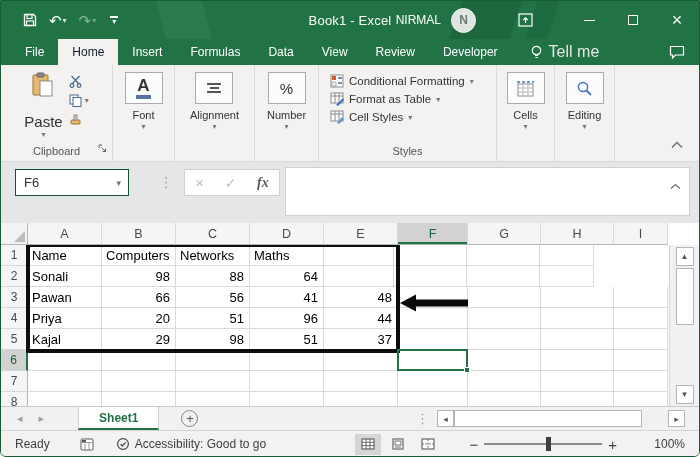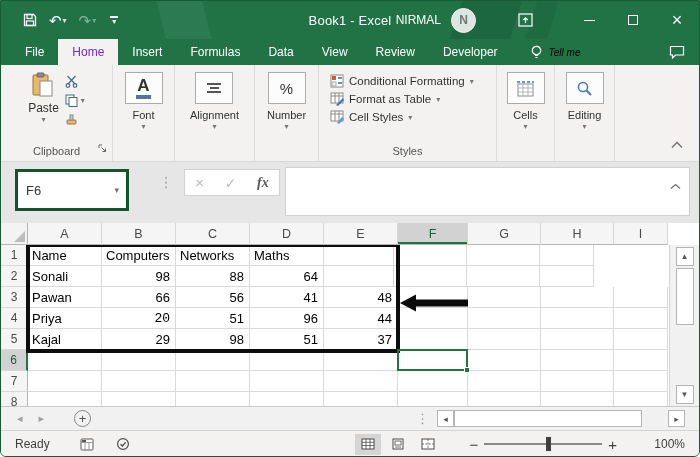--- a/index.html
+++ b/index.html
@@ -30,49 +30,49 @@
   .user-name { font-size:12px; margin-right:10px; }
   .avatar { width:25px; height:25px; border-radius:50%; background:#dfe5e1; color:#6b7a72; font-size:12px; font-weight:bold; display:flex; align-items:center; justify-content:center; margin-right:42px; border:1px solid #eef2ef;}
   .ribbon-disp { margin-right:34px; cursor:pointer; display:flex; }
   .win-btn { width:44px; height:38px; display:flex; align-items:center; justify-content:center; font-size:15px; cursor:pointer; }
   .win-btn.max span { display:block; width:10px; height:10px; border:1px solid #fff; }
   .win-btn.min span { display:block; width:11px; height:1px; background:#fff; }
   .win-btn.close { font-size:18px; }
   
   .tabrow { height:26px; background:#217346; display:flex; align-items:stretch; padding-left:10px; }
   .rtab { color:#fff; font-size:12px; padding:0 14px; display:flex; align-items:center; cursor:pointer; }
-  .rtab.active { background:#f3f2f1; color:#6d28d9; }
-  .tellme { display:flex; align-items:center; gap:6px; color:#000000; font-size:10px; padding:0 10px; margin-left:8px; cursor:pointer;font-style:italic;}
+  .rtab.active { background:#f3f2f1; color:#0f172a; }
+  .tellme { display:flex; align-items:center; gap:6px; color:#e5e5e5; font-size:16px; padding:0 10px; margin-left:8px; cursor:pointer;}
   .comment-btn { margin-left:auto; margin-right:14px; display:flex; align-items:center; cursor:pointer; }
   
   .ribbon { height:97px; background:#f3f2f1; border-bottom:1px solid #d8d8d8; display:flex; position:relative; }
   .rgroup { position:relative; display:flex; flex-direction:column; align-items:center; border-right:1px solid #dcdcdc; padding:0 7px; }
   .rgroup .glabel { position:absolute; bottom:4px; left:0; right:0; text-align:center; font-size:11px; color:#555; }
   .bigbtn { display:flex; flex-direction:column; align-items:center; margin-top:7px; cursor:pointer; }
   .iconbox { width:38px; height:32px; background:#fcfcfc; border:1px solid #ababab; display:flex; align-items:center; justify-content:center; }
   .bigbtn .blabel { font-size:11px; color:#333; margin-top:5px; }
   .bigbtn .bchev { font-size:8px; color:#777; margin-top:1px; }
   .font-a { font-size:17px; font-weight:bold; color:#333; border-bottom:4px solid #56749e; line-height:1.05; padding:0 1px;}
   .alignlines span { display:block; height:2px; background:#555; margin:2px auto; }
   .pct { font-size:15px; color:#333; }
   
   .clip-inner { display:flex; margin-top:7px; }
   .paste-col { display:flex; flex-direction:column; align-items:center; margin-right:6px; cursor:pointer;}
-  .paste-col .blabel { font-size:12px; color:#333; margin-top:3px;}
+  .paste-col .blabel { font-size:15px; color:#333; margin-top:15px;}
   .small-col { display:flex; flex-direction:column; gap:5px; margin-top:2px; }
   .sbtn { display:flex; align-items:center; gap:2px; cursor:pointer; height:14px;}
   .dlg { position:absolute; right:5px; bottom:4px; cursor:pointer;}
   
   .styles-rows { display:flex; flex-direction:column; align-items:flex-start; gap:4px; margin-top:9px; width:100%; padding-left:4px;}
   .srow { display:flex; align-items:center; gap:5px; font-size:11.5px; color:#333; cursor:pointer; }
   .srow .bchev { font-size:8px; color:#777; }
   .collapse-ribbon { position:absolute; right:16px; bottom:8px; cursor:pointer; }
   
   .fstrip { height:61px; background:#e6e6e6; position:relative; }
-  .namebox { position:absolute; left:14px; top:7px; width:114px; height:42px; background:#fff; border:3px solid #14532d; display:flex; align-items:center; font-size:13px; color:#333; padding-left:8px; }
+  .namebox { position:absolute; left:14px; top:7px; width:114px; height:27px; background:#fff; border:1px solid #14532d; display:flex; align-items:center; font-size:13px; color:#333; padding-left:8px; }
   .namebox .nb-chev { margin-left:auto; padding-right:7px; color:#707070; font-size:9px; cursor:pointer;}
   .vdots { position:absolute; left:158px; top:9px; color:#9a9a9a; font-size:14px; letter-spacing:0; line-height:1.6;}
   .fxbox { position:absolute; left:183px; top:7px; width:96px; height:27px; background:#fff; border:1px solid #d0d0d0; display:flex; align-items:center; justify-content:space-around; }
   .fx-x { color:#bdbdbd; font-size:15px; cursor:default;}
   .fx-ok { color:#bdbdbd; font-size:14px; cursor:default;}
   .fx-fn { font-family:"Liberation Serif", serif; font-style:italic; font-weight:bold; color:#5a5a5a; font-size:14px; cursor:pointer;}
   .fbar { position:absolute; left:284px; top:5px; width:405px; height:49px; background:#fff; border:1px solid #d0d0d0; font-size:13px; color:#000; padding:4px 24px 4px 6px;}
   .fbar-collapse { position:absolute; right:294px; right:18px; top:14px; cursor:pointer;}
   
   .grid { position:relative; height:183px; background:#fff; }
@@ -413,21 +413,21 @@
             <div class="cell num" style="width: 74px;">41</div>
             <div class="cell num" style="width: 74px;">48</div>
             <div class="cell" style="width: 70px;"></div>
             <div class="cell" style="width: 73px;"></div>
             <div class="cell" style="width: 73px;"></div>
             <div class="cell" style="width: 54px;"></div>
           </div>
           <div class="g-row">
             <div class="row-h">4</div>
             <div class="cell" style="width: 74px;">Priya</div>
-            <div class="cell num" style="width: 74px; font-family: Liberation Mono, monospace;">20</div>
+            <div class="cell num" style="width: 74px;">20</div>
             <div class="cell num" style="width: 74px;">51</div>
             <div class="cell num" style="width: 74px;">96</div>
             <div class="cell num" style="width: 74px;">44</div>
             <div class="cell" style="width: 70px;"></div>
             <div class="cell" style="width: 73px;"></div>
             <div class="cell" style="width: 73px;"></div>
             <div class="cell" style="width: 54px;"></div>
           </div>
           <div class="g-row">
             <div class="row-h">5</div>
@@ -490,20 +490,21 @@
       <span class="vs-btn">▲</span>
       <span class="vs-thumb"></span>
       <span class="vs-spacer"></span>
       <span class="vs-btn">▼</span>
     </div>
   </div>
 
   <div class="sheetbar">
     <span class="snav">◂</span>
     <span class="snav">▸</span>
+    <span class="sheet-tab">Sheet1</span>
     <span class="newsheet">+</span>
     <span class="sb-right">
       <span class="sb-dots">⋮</span>
       <span class="hs-btn">◂</span>
       <span class="hs-thumb"></span>
       <span class="hs-track"></span>
       <span class="hs-btn">▸</span>
     </span>
   </div>
 
@@ -514,20 +515,21 @@
           <rect x="1" y="1" width="12" height="11" rx="1" fill="#fff" stroke="#5a5a5a"></rect>
           <path d="M1 4.5 h12 M5 4.5 v7.5 M9 4.5 v7.5" stroke="#9a9a9a"></path>
           <rect x="2" y="2" width="4" height="2" fill="#5a5a5a"></rect>
         </svg>
     </span>
     <span class="st-acc">
       <svg width="14" height="14" viewBox="0 0 14 14">
           <circle cx="7" cy="7" r="5.4" fill="none" stroke="#4a4a4a" stroke-width="1.2"></circle>
           <path d="M4.6 7.2 L6.4 9 L9.6 5.4" fill="none" stroke="#4a4a4a" stroke-width="1.3"></path>
         </svg>
+      <span>Accessibility: Good to go</span>
     </span>
     <span class="st-right">
       <span class="viewbtn sel">
         <svg width="14" height="12" viewBox="0 0 14 12">
             <rect x="1" y="1" width="12" height="10" fill="#fff" stroke="#4a4a4a"></rect>
             <path d="M1 4.3 h12 M1 7.6 h12 M5 1 v10 M9 1 v10" stroke="#4a4a4a" stroke-width=".8"></path>
           </svg>
       </span>
       <span class="viewbtn">
         <svg width="14" height="12" viewBox="0 0 14 12">

